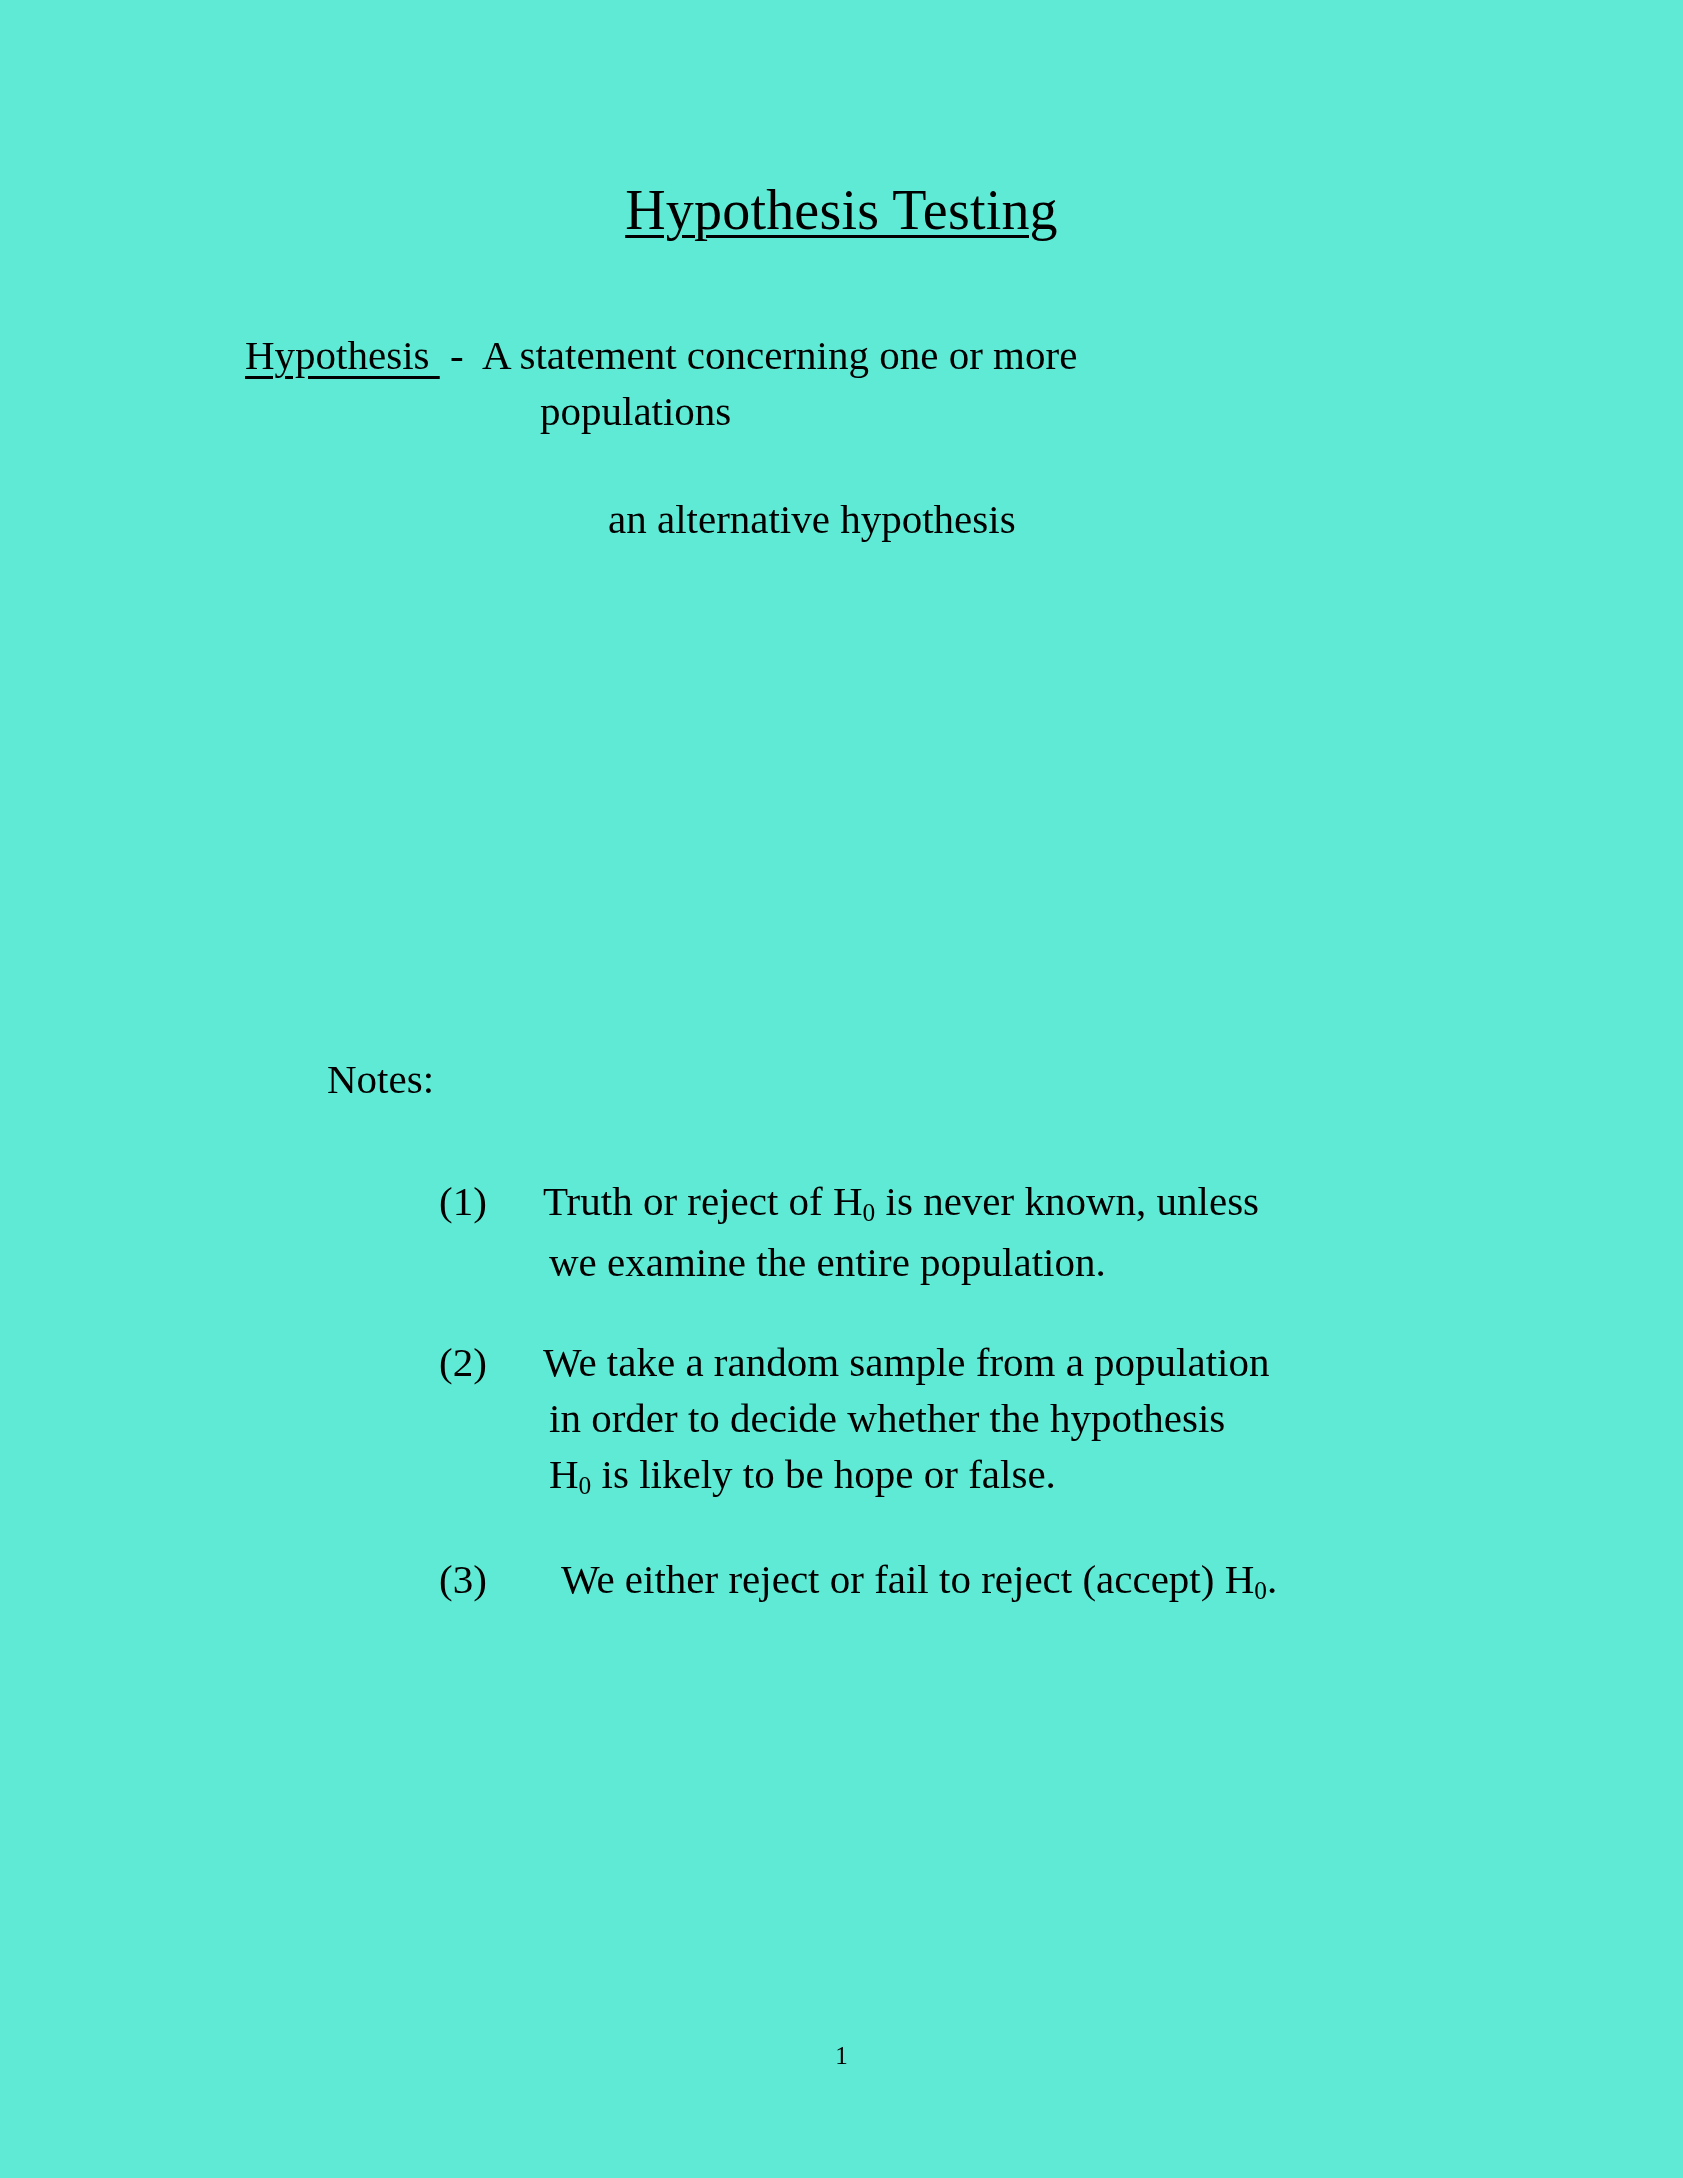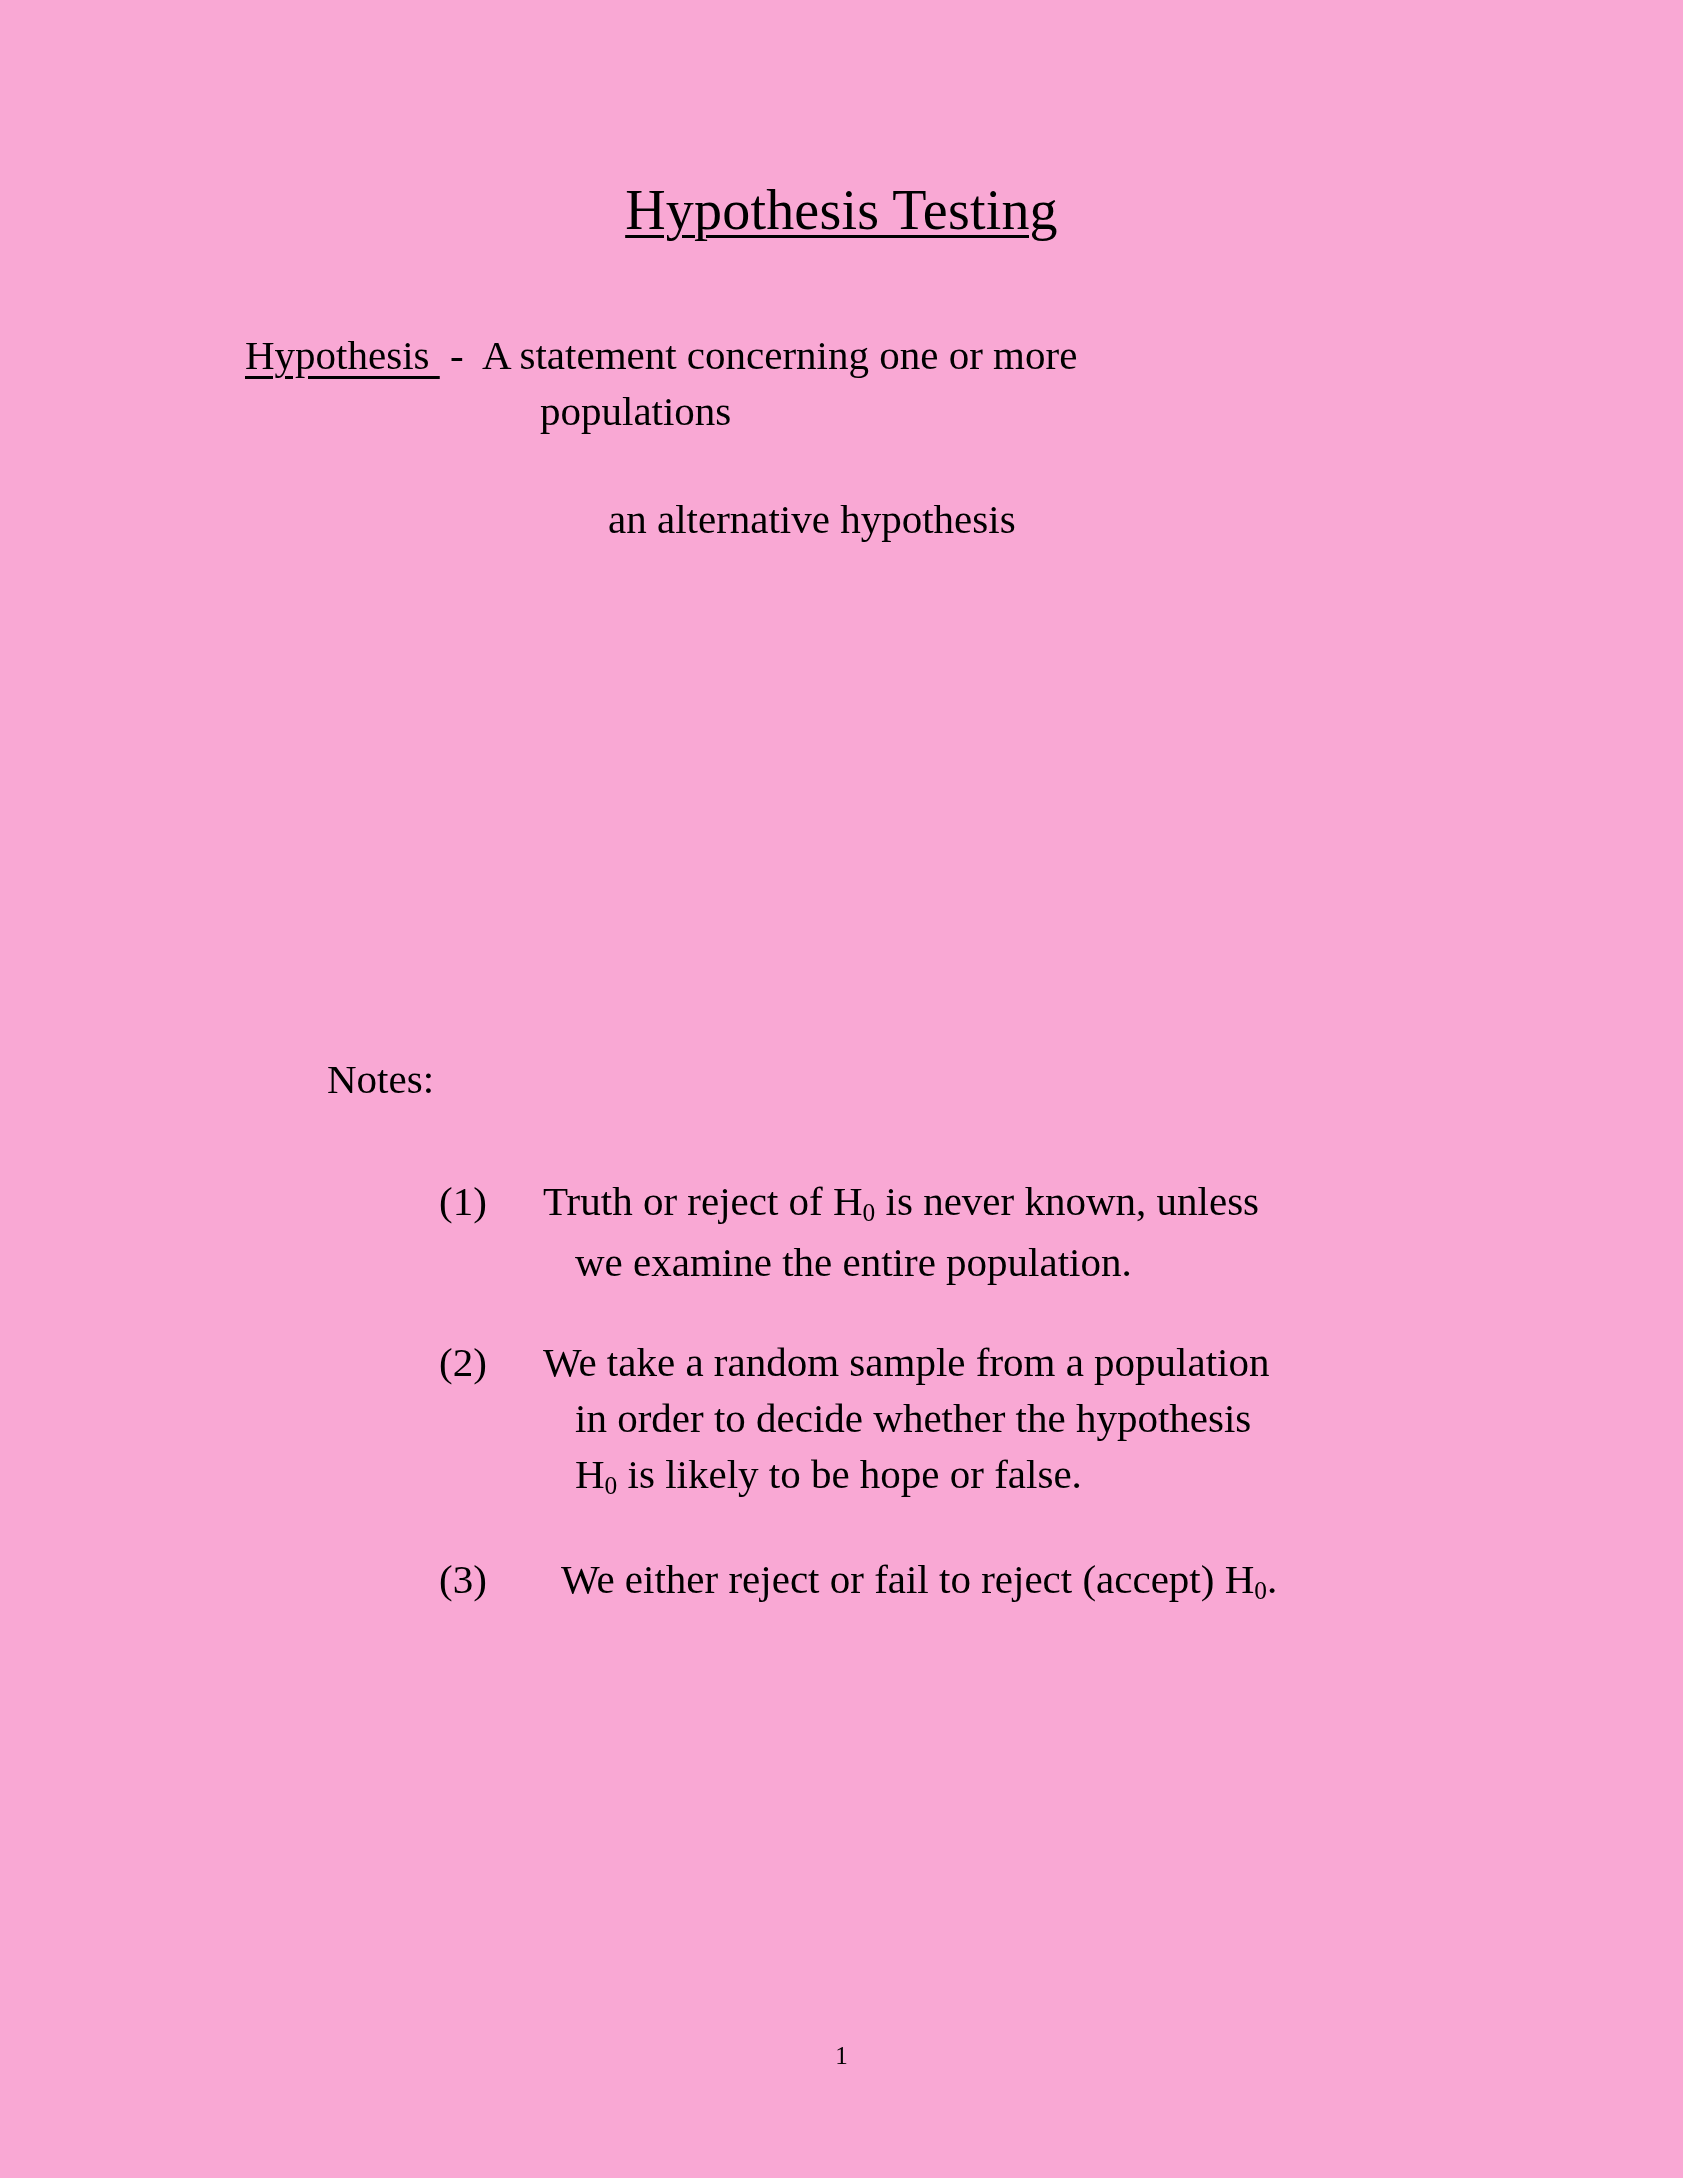--- a/index.html
+++ b/index.html
@@ -13,21 +13,21 @@
     font-family: "Liberation Serif", "DejaVu Serif", serif;
     color: #000000;
     position: relative;
     overflow: hidden;
   }
 
   .page {
     position: relative;
     width: 1683px;
     height: 2178px;
-    background: #f9a8d4;
+    background: #5eead4;
   }
 
   
   .doc-title {
     position: absolute;
     top: 180px;
     left: 0;
     width: 1683px;
     text-align: center;
     font-size: 56px;
@@ -106,21 +106,20 @@
   }
   .note-body {
     flex: 1 1 auto;
   }
   .note-body .line {
     display: block;
     white-space: pre;
   }
   .note-body .line.sub {
     padding-left: 6px;
-    margin-left: 26px;
   }
 
   sub {
     font-size: 0.62em;
     vertical-align: baseline;
     position: relative;
     bottom: -0.22em;
   }
 
   

